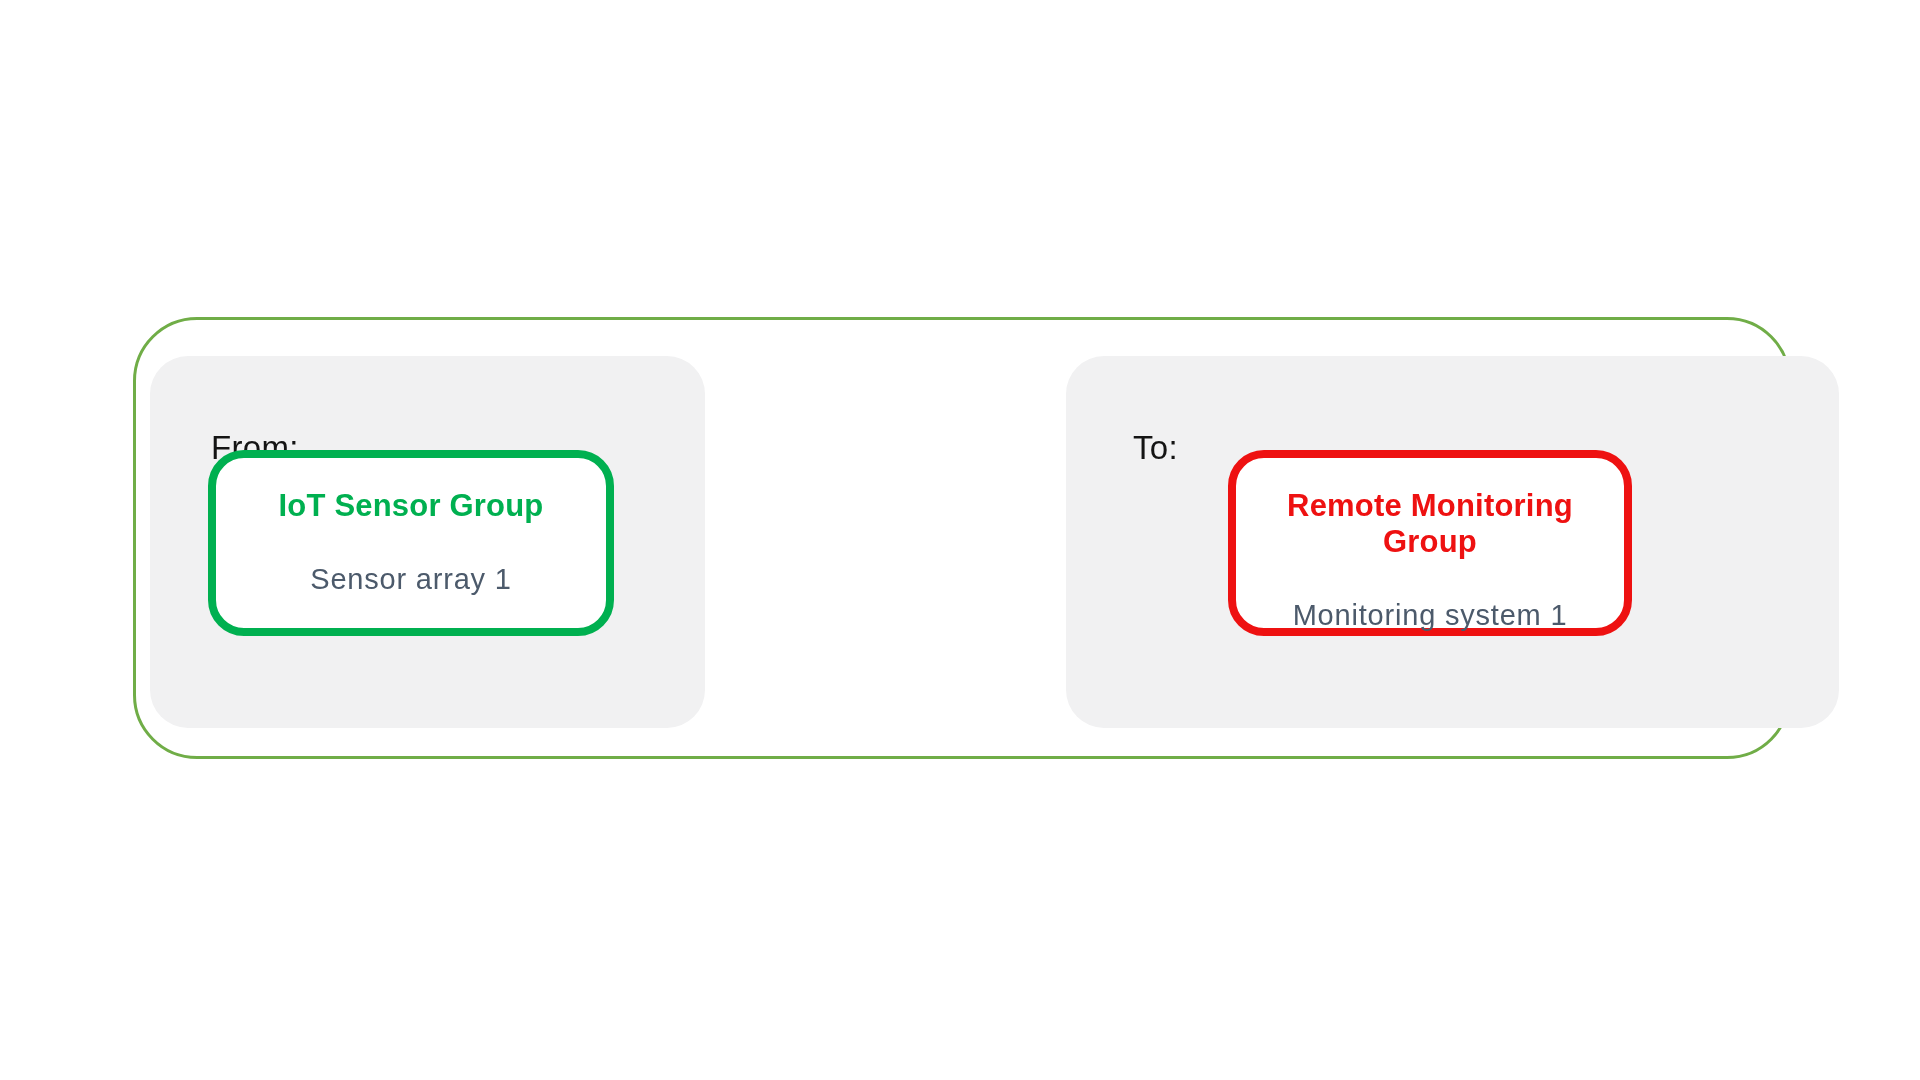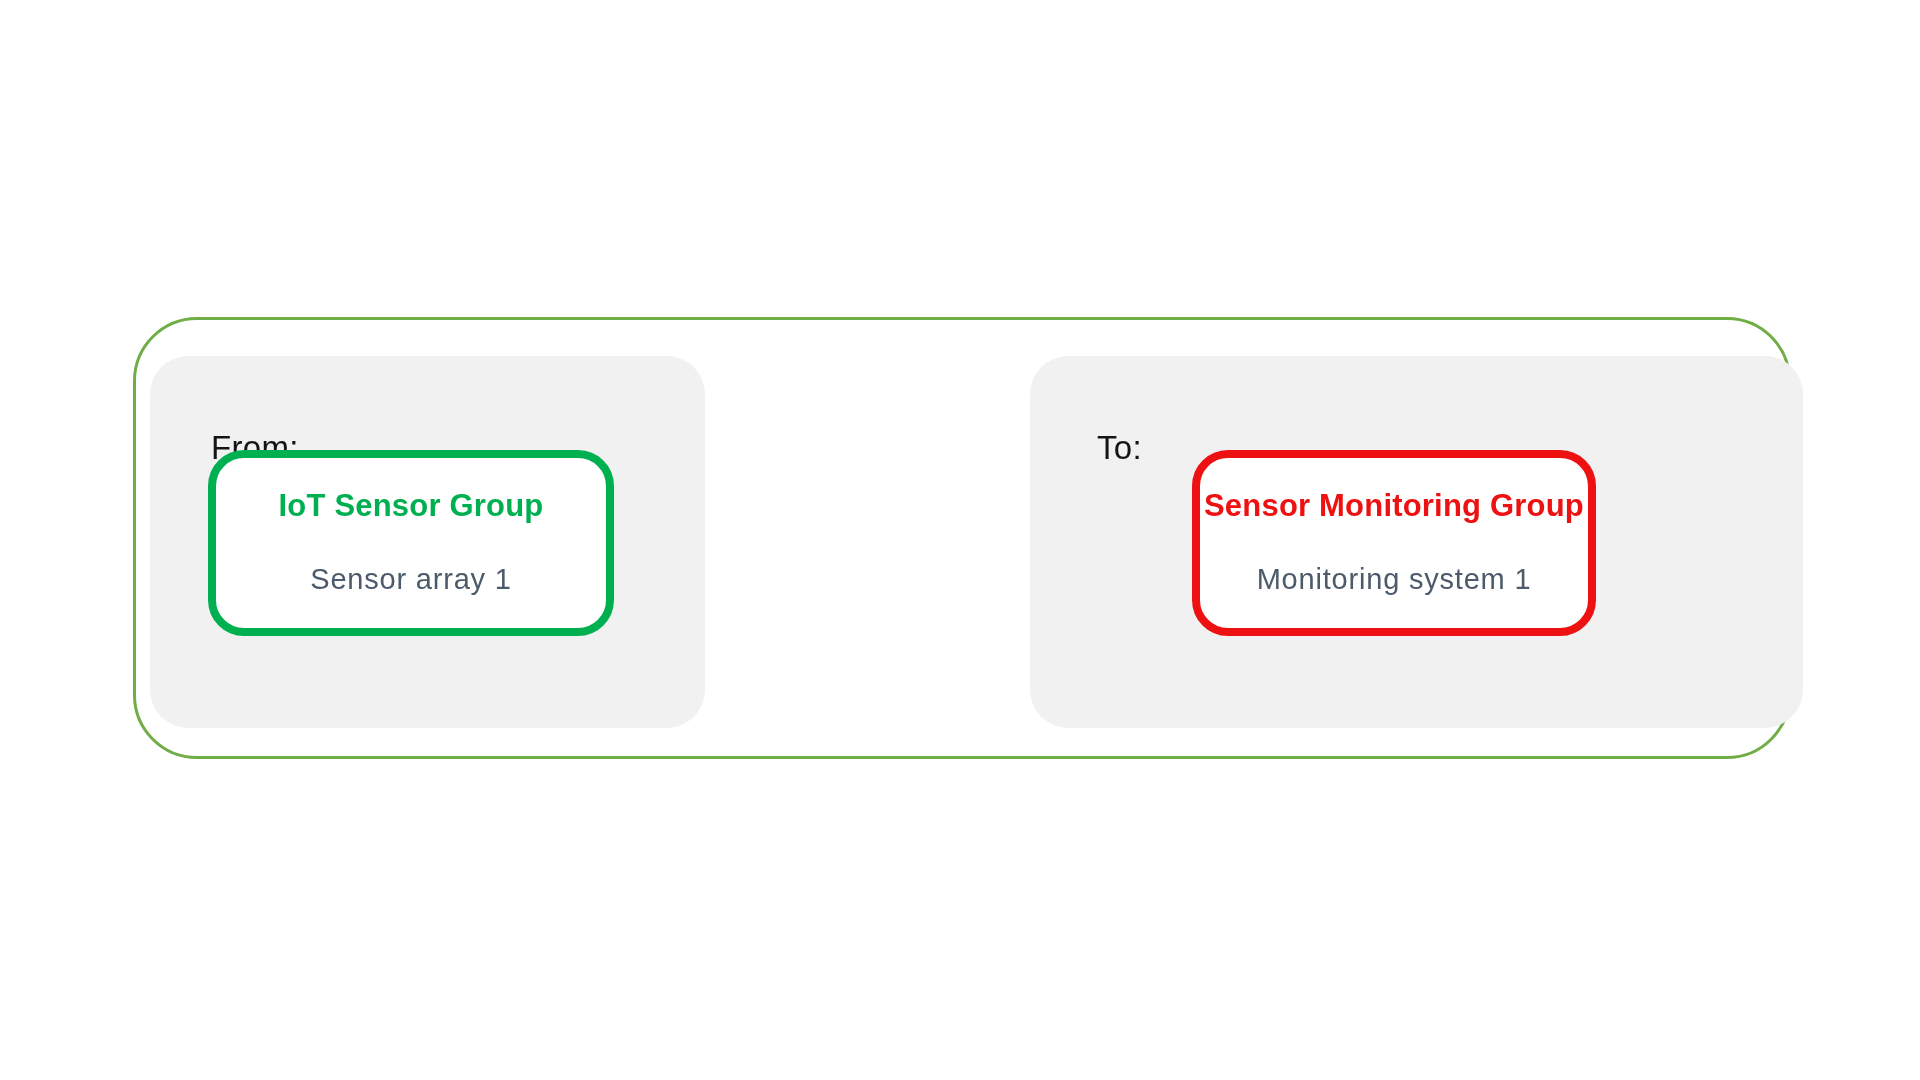--- a/index.html
+++ b/index.html
@@ -25,21 +25,21 @@
     background:#ffffff;
   }
   .panel{
     position:absolute;
     top:36px;
     height:372px;
     background:var(--panel-bg);
     border-radius:38px;
   }
   .panel-from{ left:14px;  width:555px; }
-  .panel-to  { left:894px; width:773px; }
+  .panel-to  { left:930px; width:773px; }
 
   .panel-label{
     position:absolute;
     top:30px;
     font-size:33px;
     color:var(--text-black);
     letter-spacing:0.3px;
     margin-top:43px;
   }
   .panel-from .panel-label{ left:61px; }
@@ -111,18 +111,18 @@
     <div class="node node-from">
       <div class="node-title">IoT Sensor Group</div>
       <div class="node-subtitle">Sensor array 1</div>
     </div>
   </div>
 
 
   <div class="panel panel-to">
     <div class="panel-label">To:</div>
     <div class="node node-to">
-      <div class="node-title">Sensor Monitoring Group</div>
+      <div class="node-title">Remote Monitoring Group</div>
       <div class="node-subtitle">Monitoring system 1</div>
     </div>
   </div>
 
 </div>
 
 </body></html>

